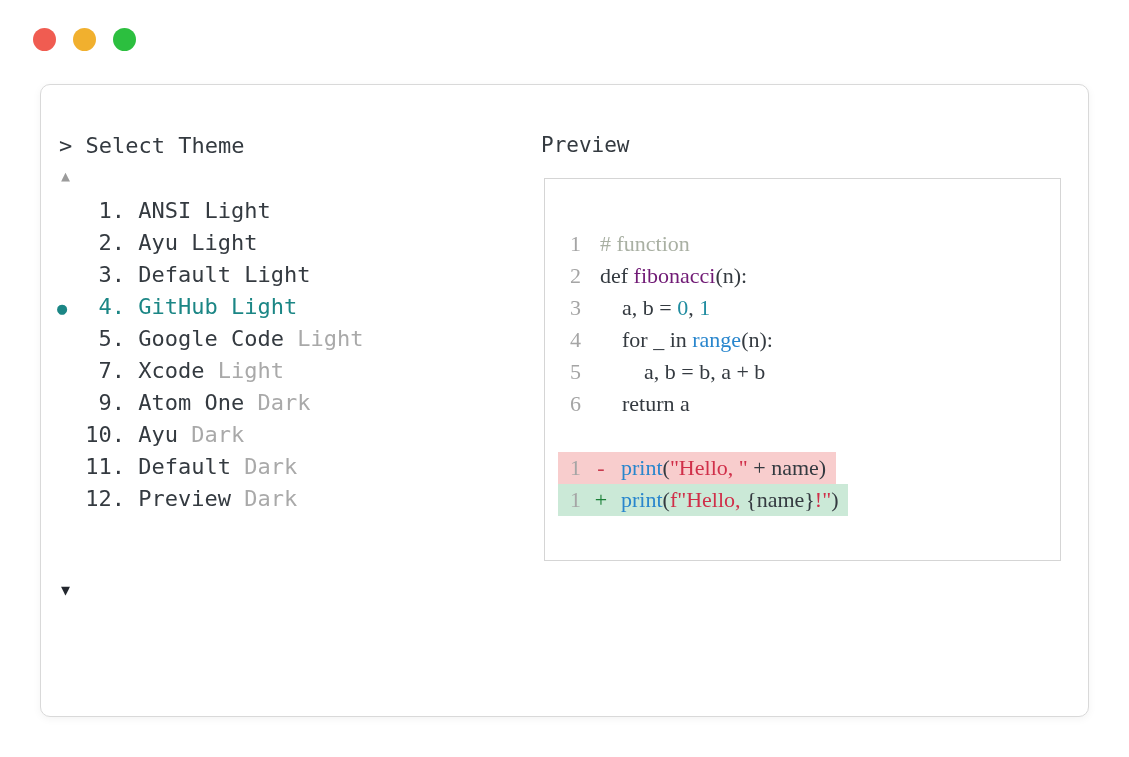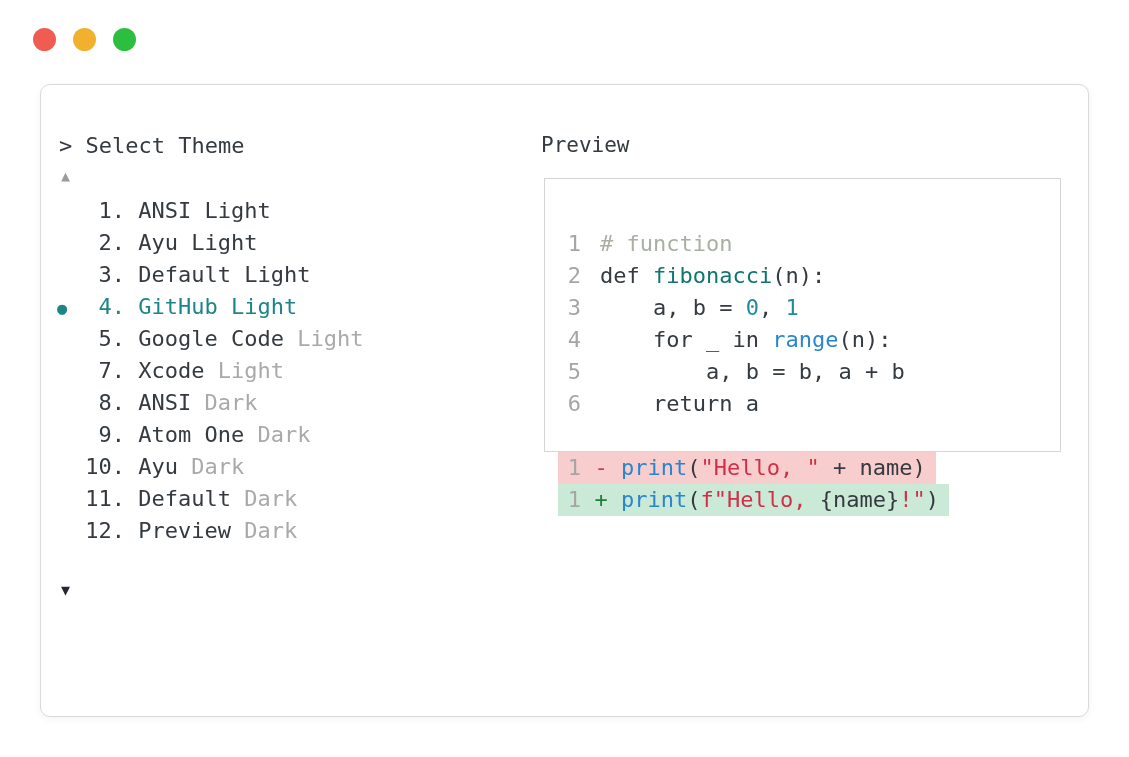--- a/index.html
+++ b/index.html
@@ -28,29 +28,29 @@
   .num  { display:inline-block; width:50px; text-align:right; }
   .name { }
   .suffix { color:#a9a9a9; }
   .theme-row.selected .num,
   .theme-row.selected .name { color:#1b8685; }
 
   .footer { position:absolute; left:18px; top:558px; font-size:22px; color:#a9a9a9; white-space:pre; }
 
   .preview-label { position:absolute; left:500px; top:48px; font-size:21px; color:#343a40; }
   .preview-box {
-    position:absolute; left:503px; top:93px; width:517px; height:274px;
+    position:absolute; left:503px; top:93px; width:517px; height:383px;
     border:1.5px solid #d5d5d5; box-sizing:border-box;
-    padding:49px 0 0 22px; background:#fff;
+    padding:49px 0 0 22px; background:#fff;font-family:Liberation Serif, serif;
   }
   .code-line { height:32px; line-height:32px; font-size:22px; color:#343a40; white-space:pre; }
   .ln { display:inline-block; width:14px; text-align:right; margin-right:19px; color:#a5a5a5; }
   .tok[data-color="plain"]   { color:#343a40; }
   [data-color="comment"]     { color:#a9b0a3; }
-  [data-color="funcname"]    { color:#0f766e; }
+  [data-color="funcname"]    { color:#701a75; }
   [data-color="number"]      { color:#208ca0; }
   [data-color="builtin"]     { color:#2986cd; }
   [data-color="string"]      { color:#d02f49; }
   [data-color="sign-removed"]{ color:#c93a4e; }
   [data-color="sign-added"]  { color:#1a7f37; }
   .diff-bg { display:inline-block; margin-left:-9px; padding:0 10px 0 9px; height:32px; }
   .diff-bg .ln { margin-right:0; }
   .sign { display:inline-block; width:14px; text-align:center; margin:0 13px; }
   .diff-bg[data-difftype="removed"] { background:#f8cdcd; }
   .diff-bg[data-difftype="added"]   { background:#cbe9d7; }
@@ -69,21 +69,20 @@
   <div class="prompt">&gt; Select Theme</div>
   <div class="scroll-up">▲</div>
 
   <div class="theme-list">
     <div class="theme-row"><span class="bullet"></span><span class="num">1.</span> <span class="name">ANSI Light</span><span class="suffix"></span></div>
     <div class="theme-row"><span class="bullet"></span><span class="num">2.</span> <span class="name">Ayu Light</span><span class="suffix"></span></div>
     <div class="theme-row"><span class="bullet"></span><span class="num">3.</span> <span class="name">Default Light</span><span class="suffix"></span></div>
     <div class="theme-row selected"><span class="bullet">●</span><span class="num">4.</span> <span class="name">GitHub Light</span><span class="suffix"></span></div>
     <div class="theme-row"><span class="bullet"></span><span class="num">5.</span> <span class="name">Google Code </span><span class="suffix">Light</span></div>
     <div class="theme-row"><span class="bullet"></span><span class="num">7.</span> <span class="name">Xcode </span><span class="suffix">Light</span></div>
-    <div class="theme-row"><span class="bullet"></span><span class="num">8.</span> <span class="name">ANSI </span><span class="suffix">Dark</span></div>
     <div class="theme-row"><span class="bullet"></span><span class="num">9.</span> <span class="name">Atom One </span><span class="suffix">Dark</span></div>
     <div class="theme-row"><span class="bullet"></span><span class="num">10.</span> <span class="name">Ayu </span><span class="suffix">Dark</span></div>
     <div class="theme-row"><span class="bullet"></span><span class="num">11.</span> <span class="name">Default </span><span class="suffix">Dark</span></div>
     <div class="theme-row"><span class="bullet"></span><span class="num">12.</span> <span class="name">Preview </span><span class="suffix">Dark</span></div>
   </div>
 
   <div class="scroll-down">▼</div>
 
   <div class="preview-label">Preview</div>
 

